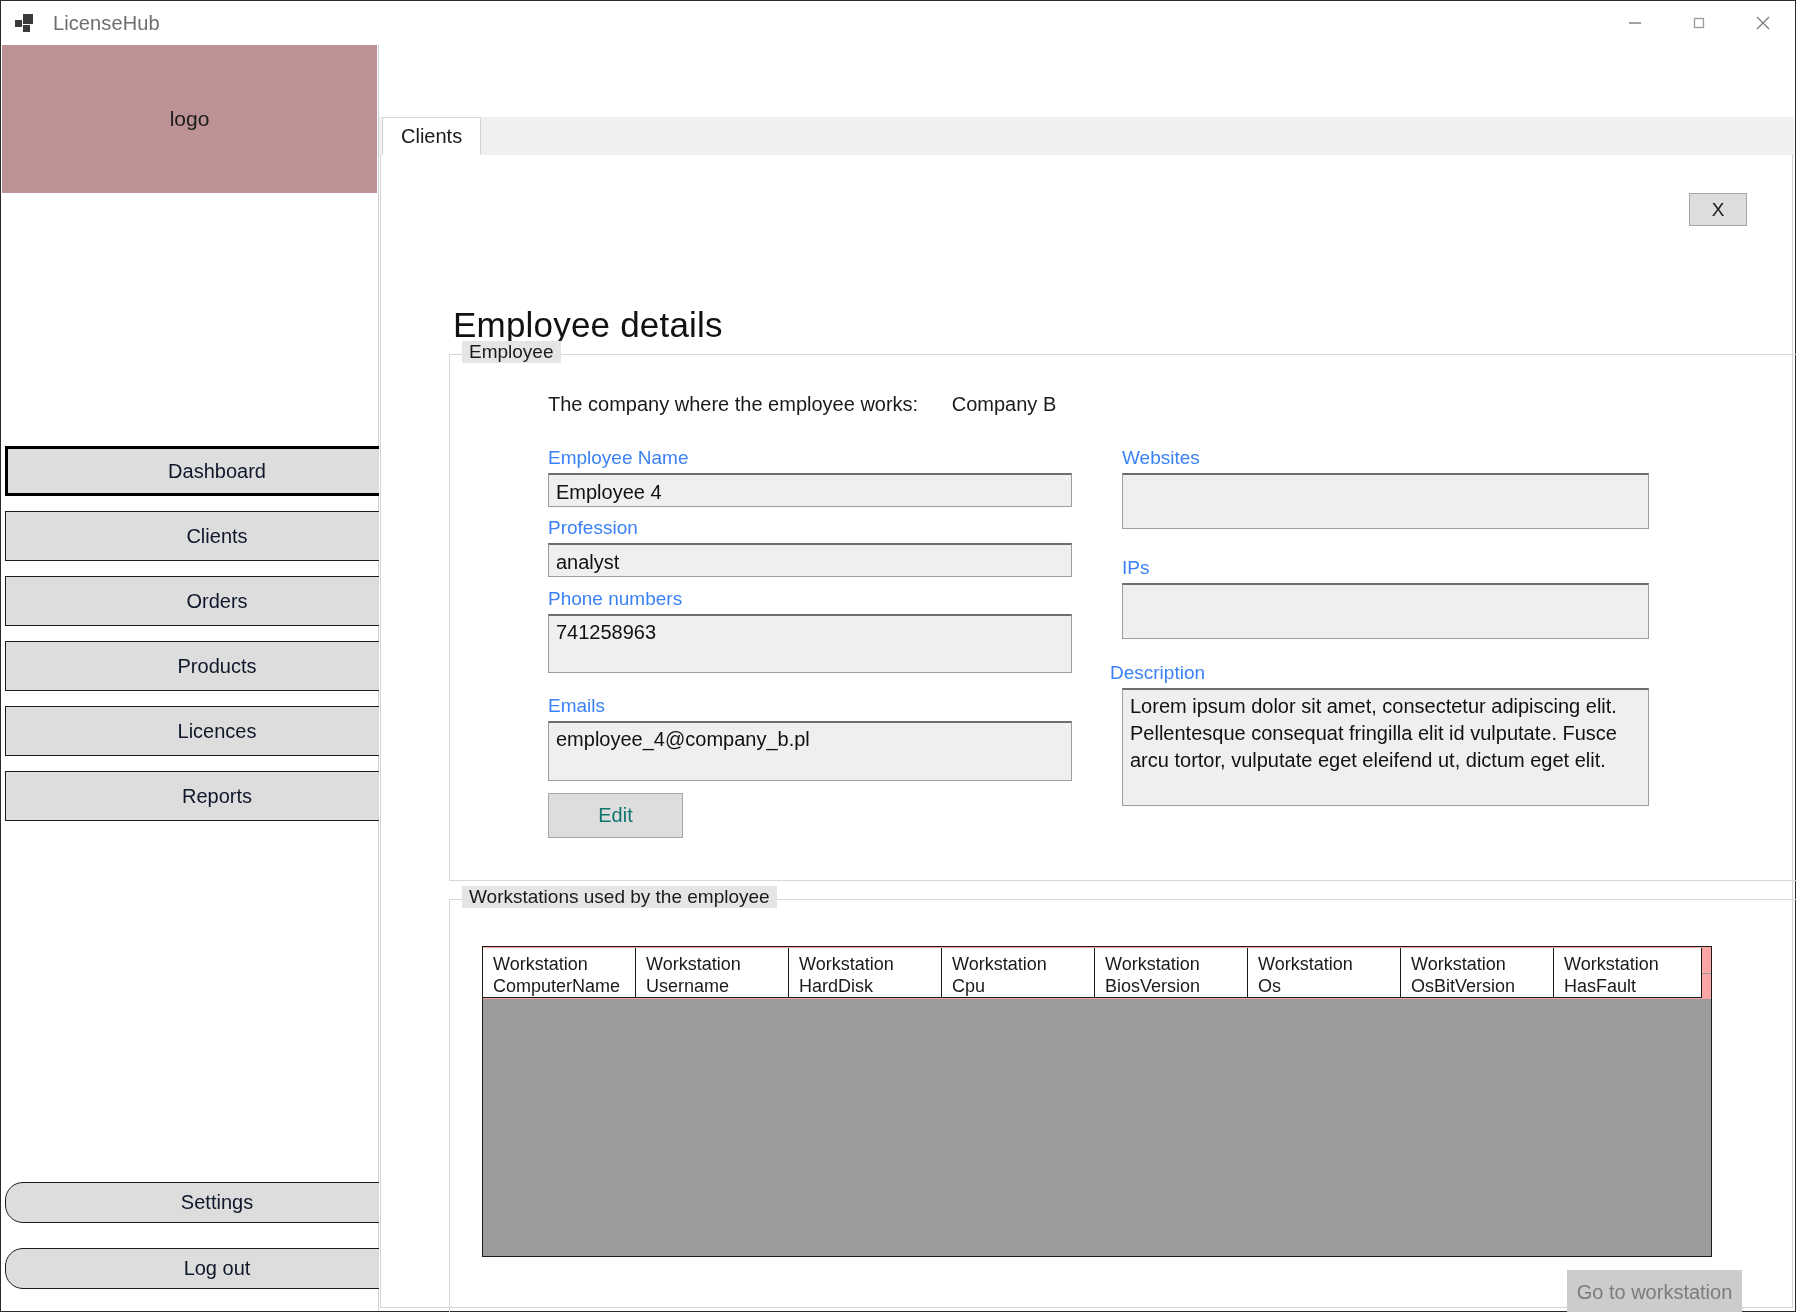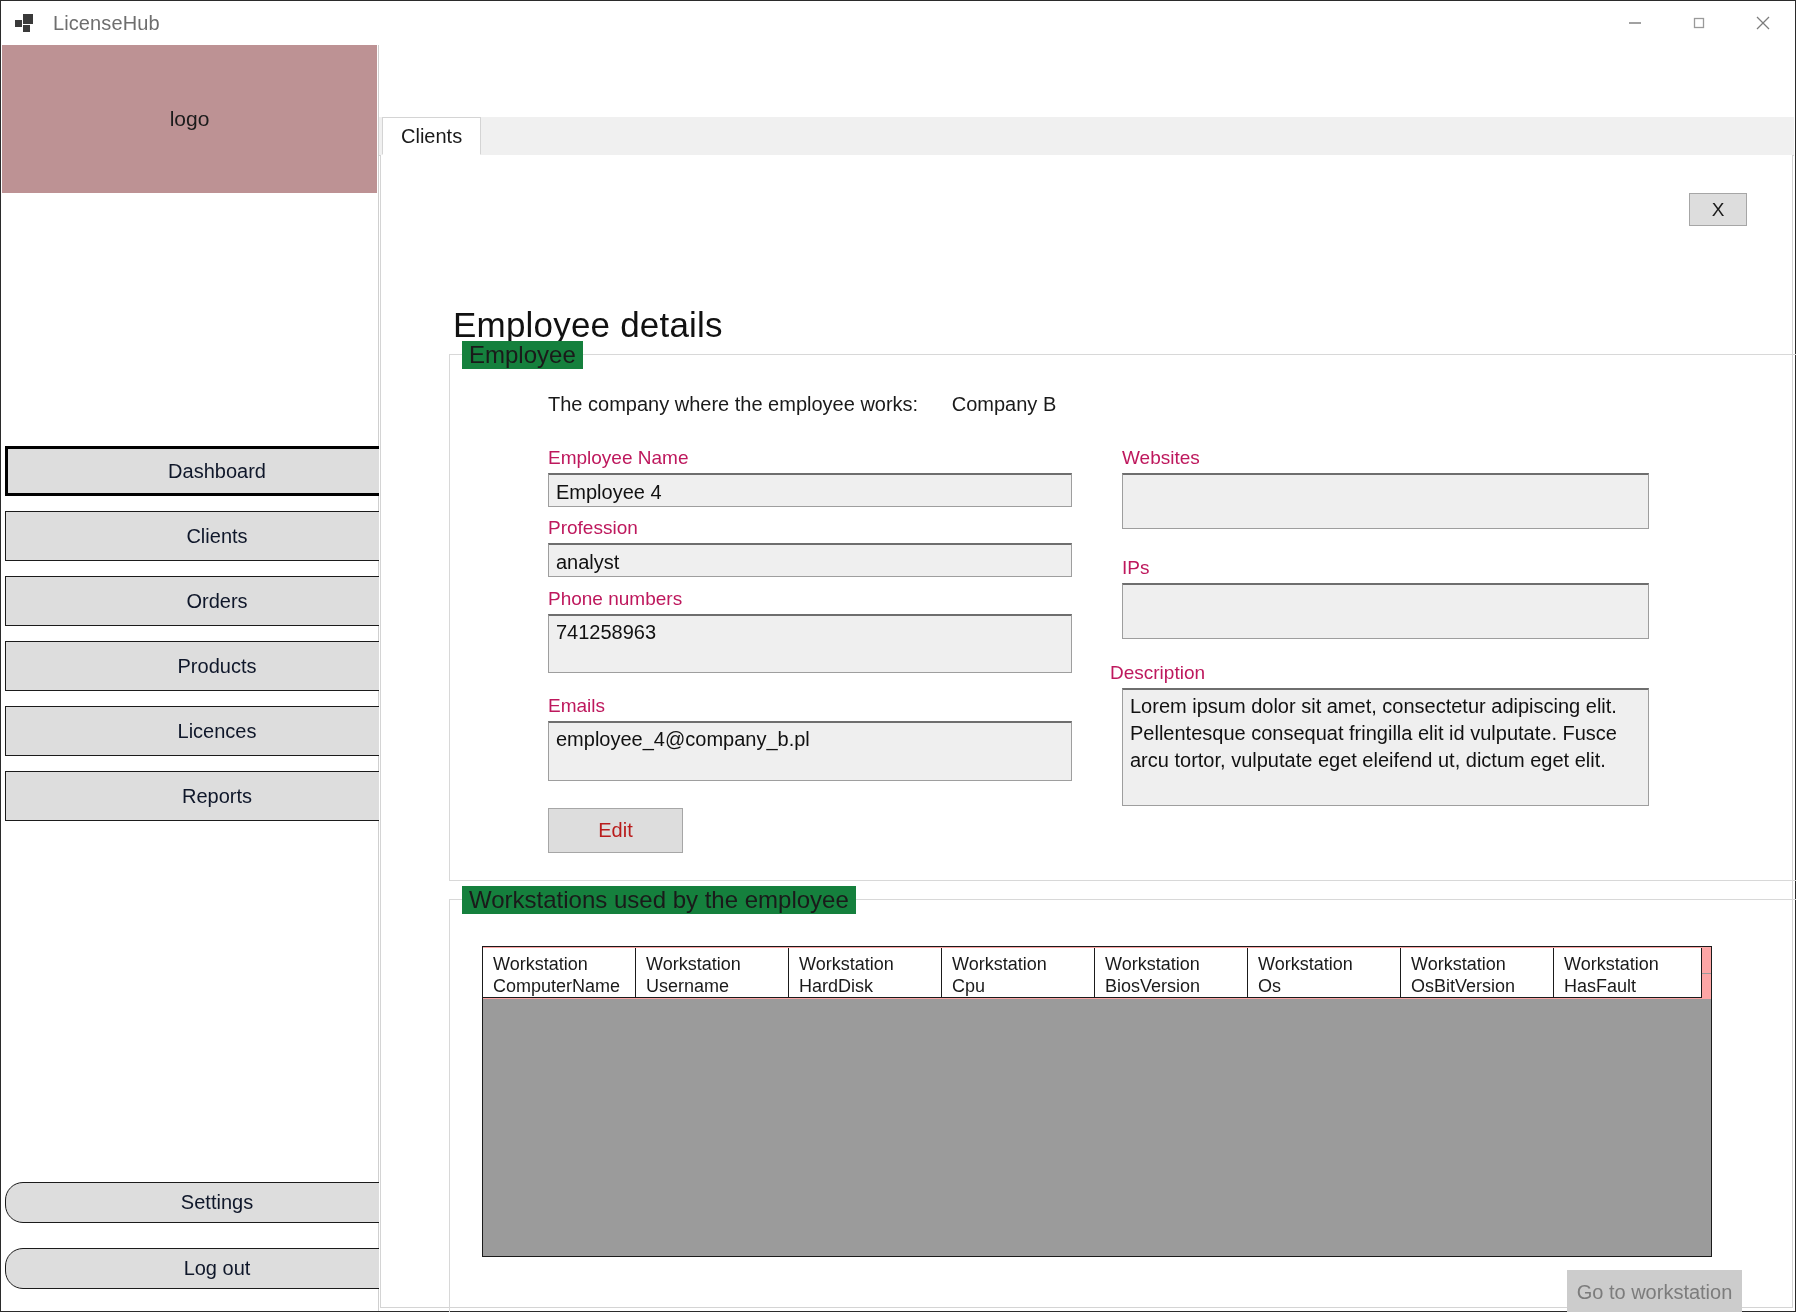--- a/index.html
+++ b/index.html
@@ -225,23 +225,23 @@
   
   .groupbox {
     position: absolute;
     border: 1px solid #d8d8d8;
     box-sizing: border-box;
   }
   .groupbox > .gb-legend {
     position: absolute;
     top: -14px;
     left: 12px;
-    background: #15803d;
+    background: #e5e5e5;
     padding: 0 7px;
-    font-size: 24px;
+    font-size: 19px;
     color: #1a1a1a;
     white-space: nowrap;
   }
   #employee-group {
     left: 68px;
     top: 199px;
     width: 1348px;
     height: 527px;
   }
   #workstations-group {
@@ -256,49 +256,49 @@
     left: 98px;
     top: 38px;
     font-size: 20px;
     color: #1a1a1a;
   }
   .company-line .company-value { margin-left: 28px; }
 
   .field-label {
     position: absolute;
     font-size: 19px;
-    color: #be185d;
+    color: #3b82f6;
   }
   .field-box {
     position: absolute;
     background: #efefef;
     border: 1px solid #9e9e9e;
     border-top: 2px solid #6e6e6e;
     box-sizing: border-box;
     font-family: "Liberation Sans", sans-serif;
     font-size: 20px;
     color: #111111;
     padding: 3px 6px 3px 7px;
     overflow: hidden;
     line-height: 1.35;
   }
   .field-box.single { padding-top: 4px; }
 
   #edit-button {
     position: absolute;
     left: 98px;
-    top: 453px;
+    top: 438px;
     width: 135px;
     height: 45px;
     background: #dddddd;
     border: 1px solid #a6a6a6;
     box-sizing: border-box;
     font-family: "Liberation Sans", sans-serif;
     font-size: 20px;
-    color: #b91c1c;
+    color: #0f766e;
     cursor: default;
     padding: 8px;
   }
 
   
   #workstation-grid {
     position: absolute;
     left: 32px;
     top: 46px;
     width: 1230px;

